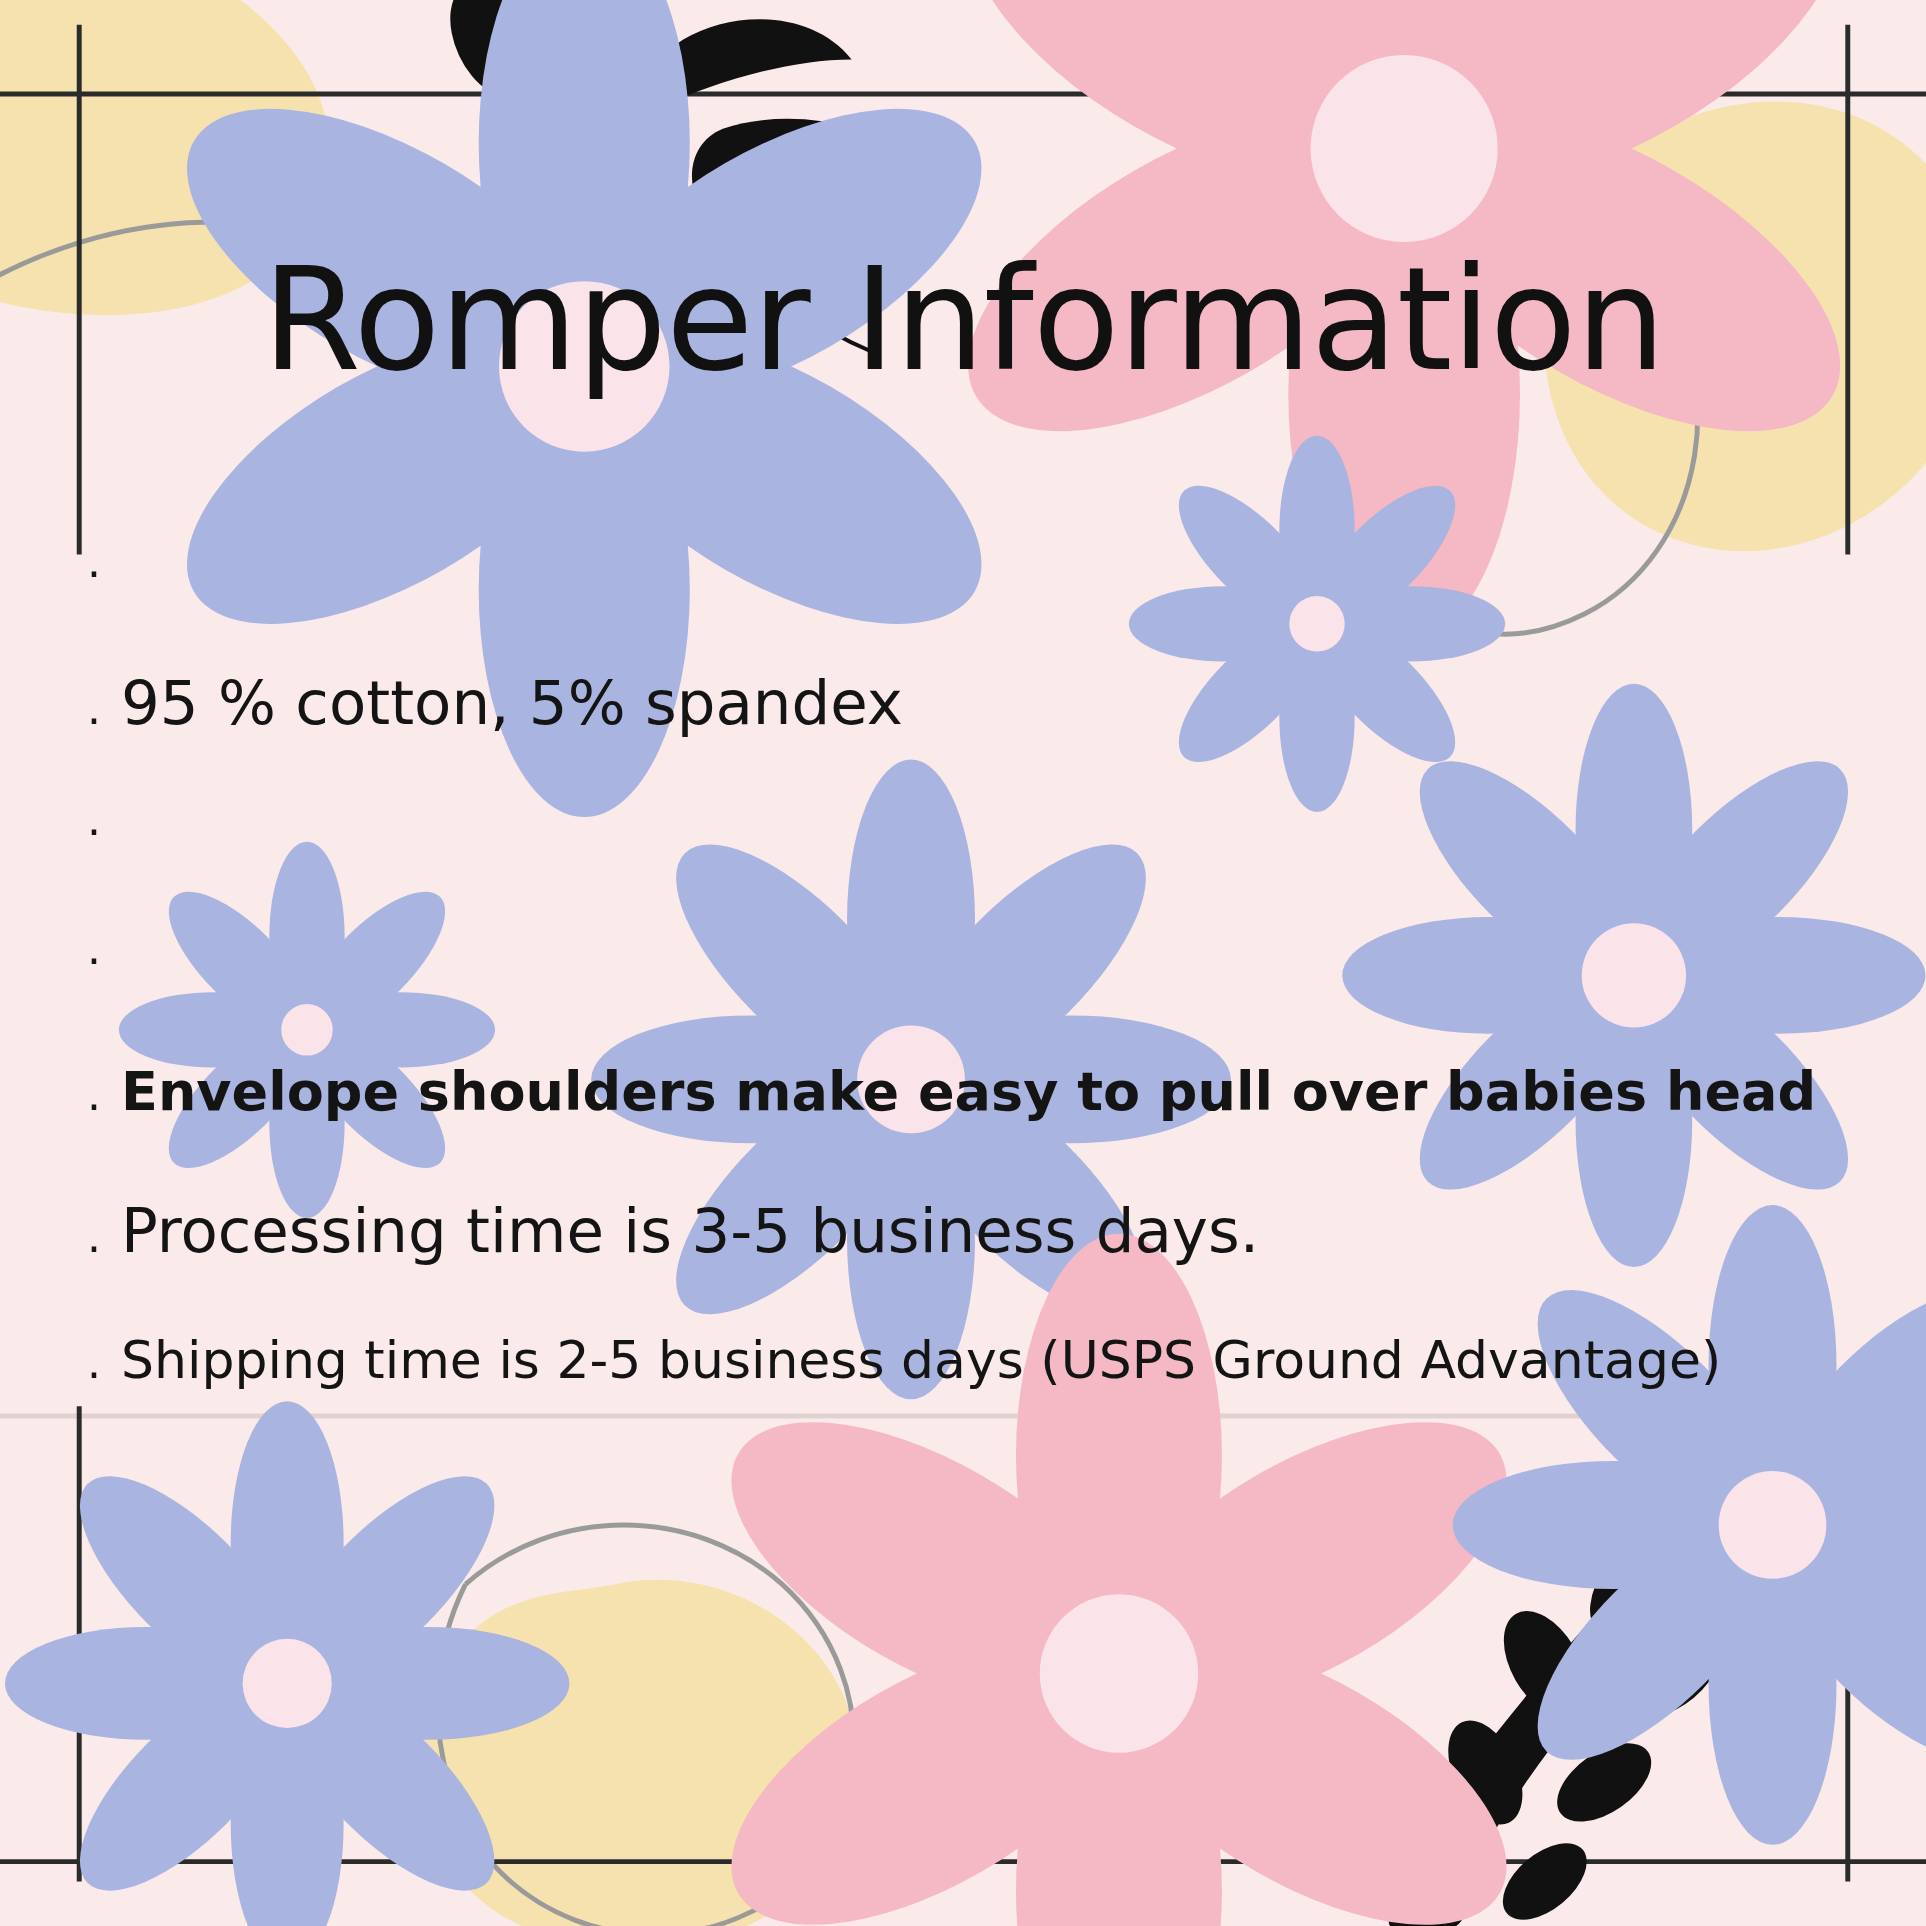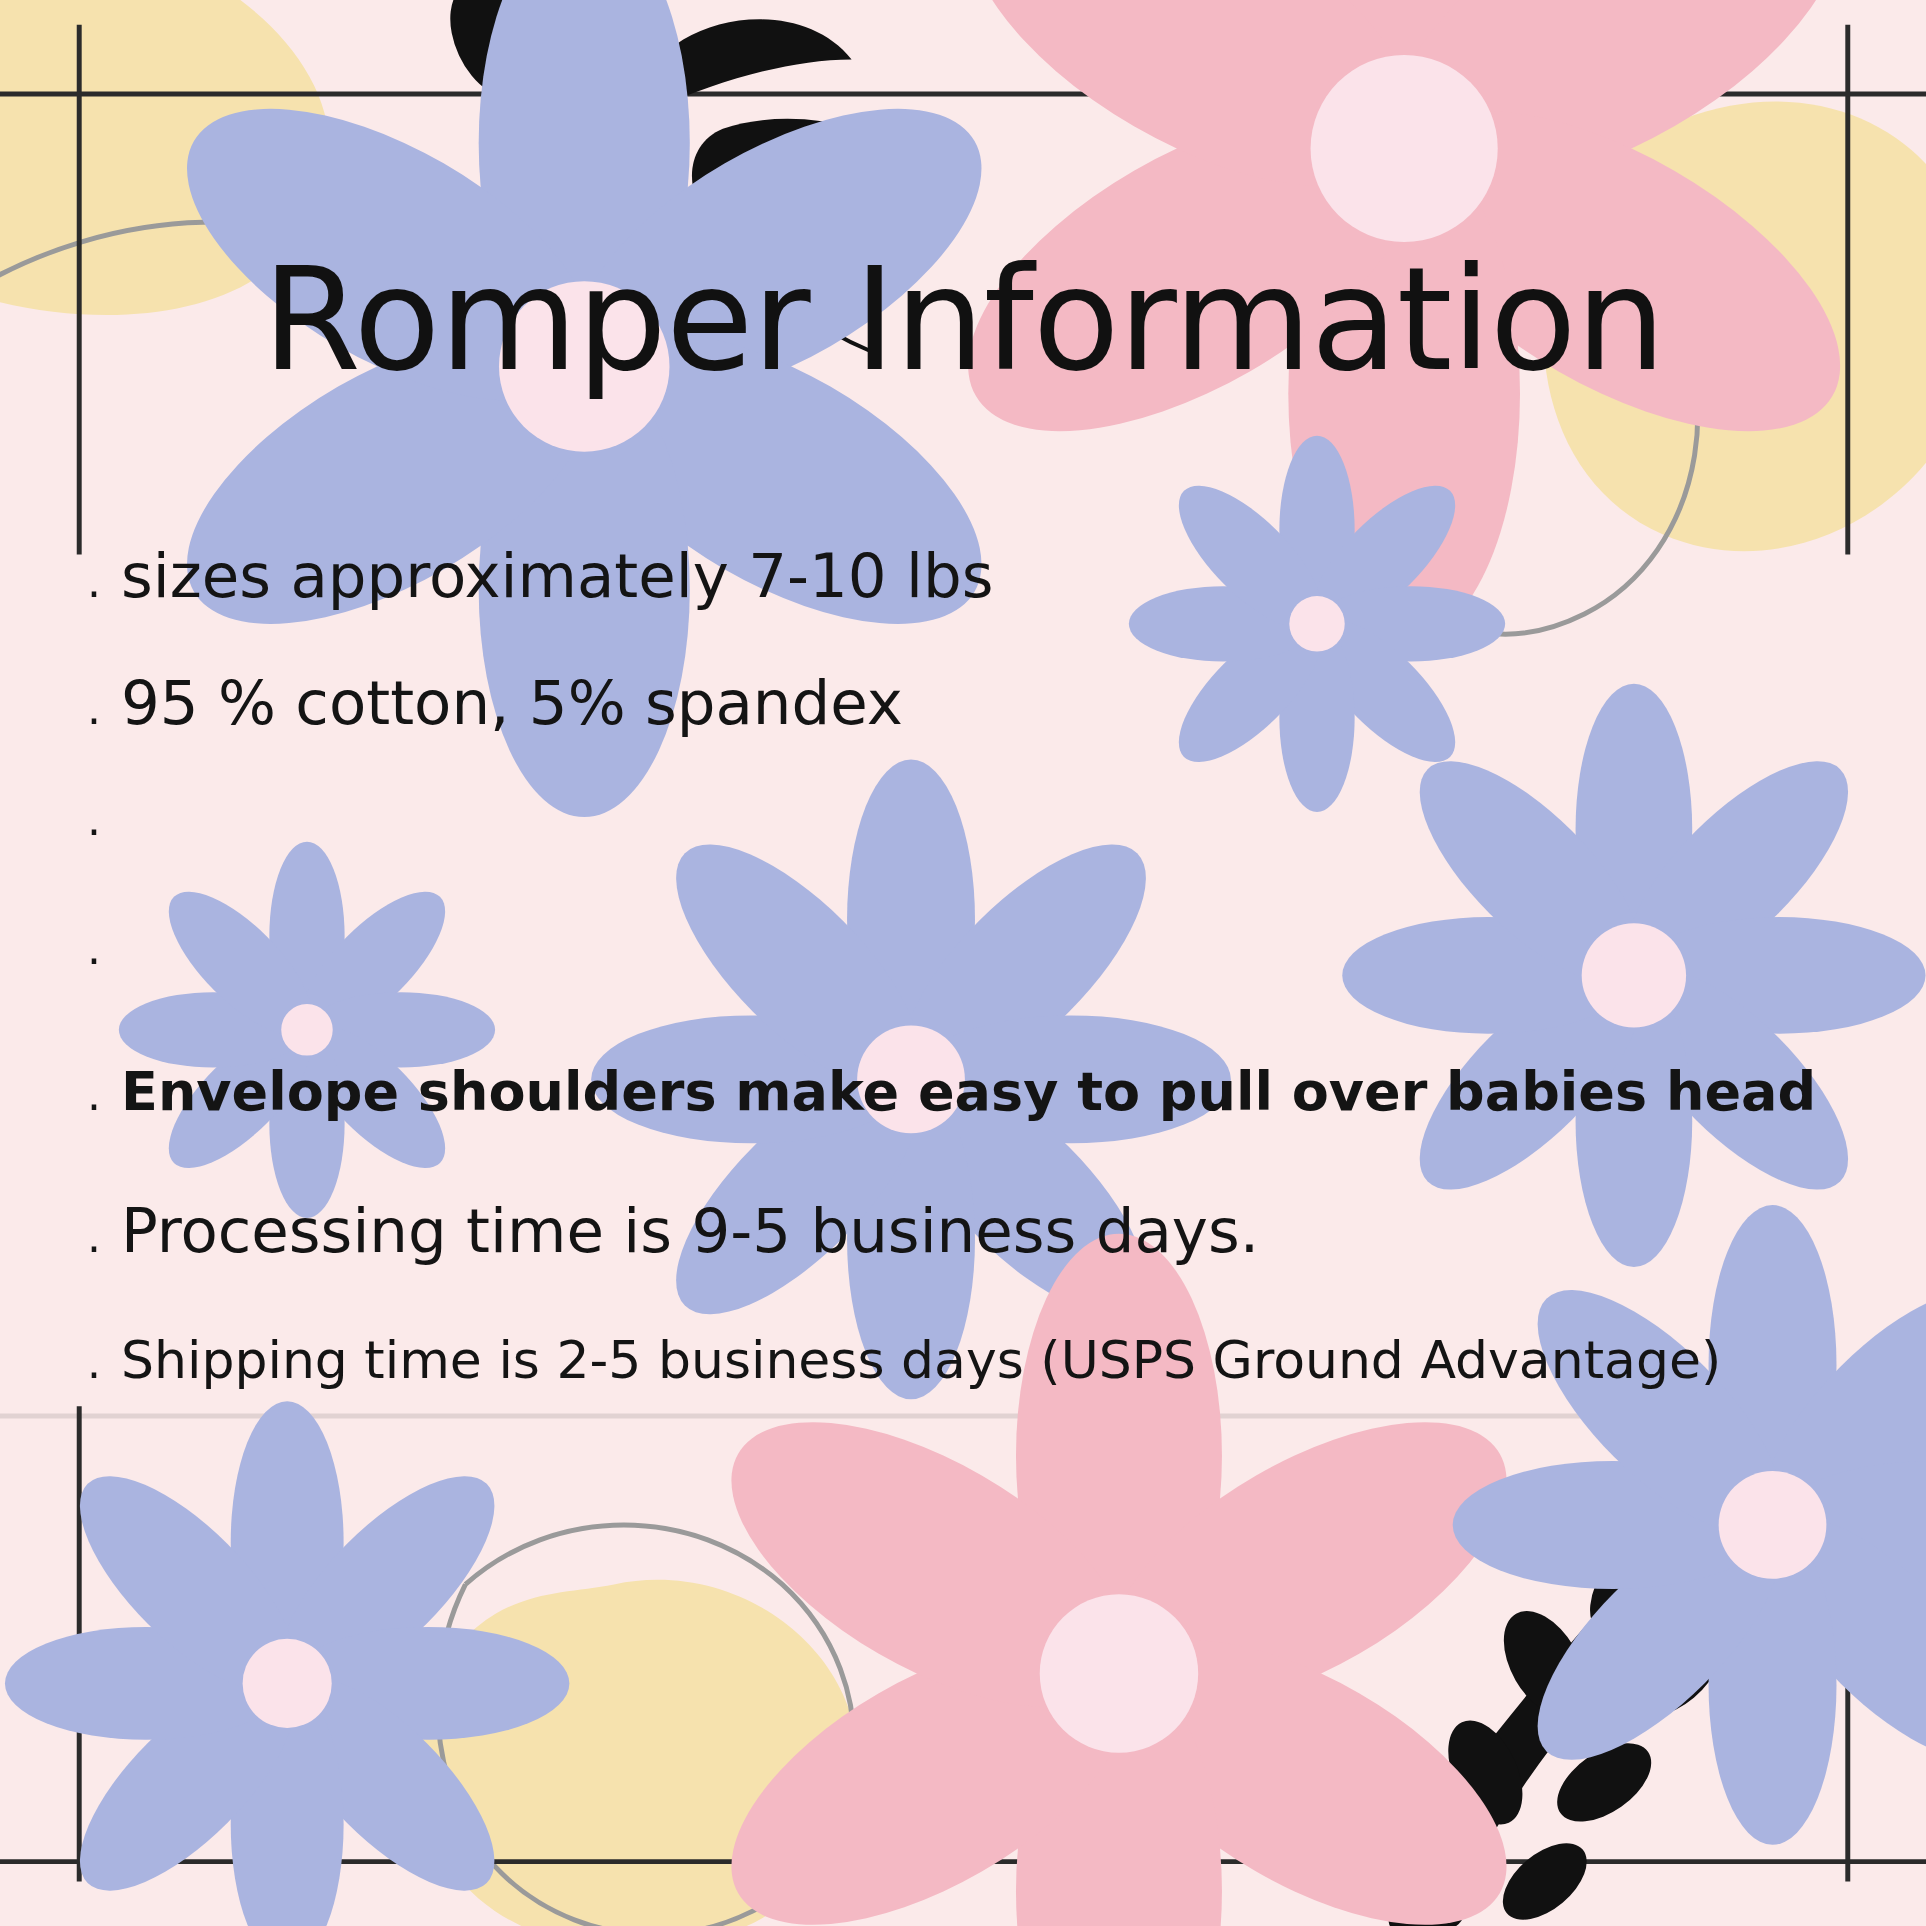--- a/index.html
+++ b/index.html
@@ -223,21 +223,20 @@
 
   </svg>
 
   <div id="content">
     <div id="title">Romper Information</div>
 
     <div id="bullets">
 
       <div class="bullet b0">
         <span class="dot">.</span>
-        <span class="txt">sizes approximately 7-10 lbs</span>
       </div>
 
       <div class="bullet b1">
         <span class="dot">.</span>
         <span class="txt">95 % cotton, 5% spandex</span>
       </div>
 
       <div class="bullet b2">
         <span class="dot">.</span>
       </div>
@@ -246,21 +245,21 @@
         <span class="dot">.</span>
       </div>
 
       <div class="bullet b4">
         <span class="dot">.</span>
         <span class="txt">Envelope shoulders make easy to pull over babies head</span>
       </div>
 
       <div class="bullet b5">
         <span class="dot">.</span>
-        <span class="txt">Processing time is 9-5 business days.</span>
+        <span class="txt">Processing time is 3-5 business days.</span>
       </div>
 
       <div class="bullet b6">
         <span class="dot">.</span>
         <span class="txt">Shipping time is 2-5 business days (USPS Ground Advantage)</span>
       </div>
 
     </div>
   </div>
 

